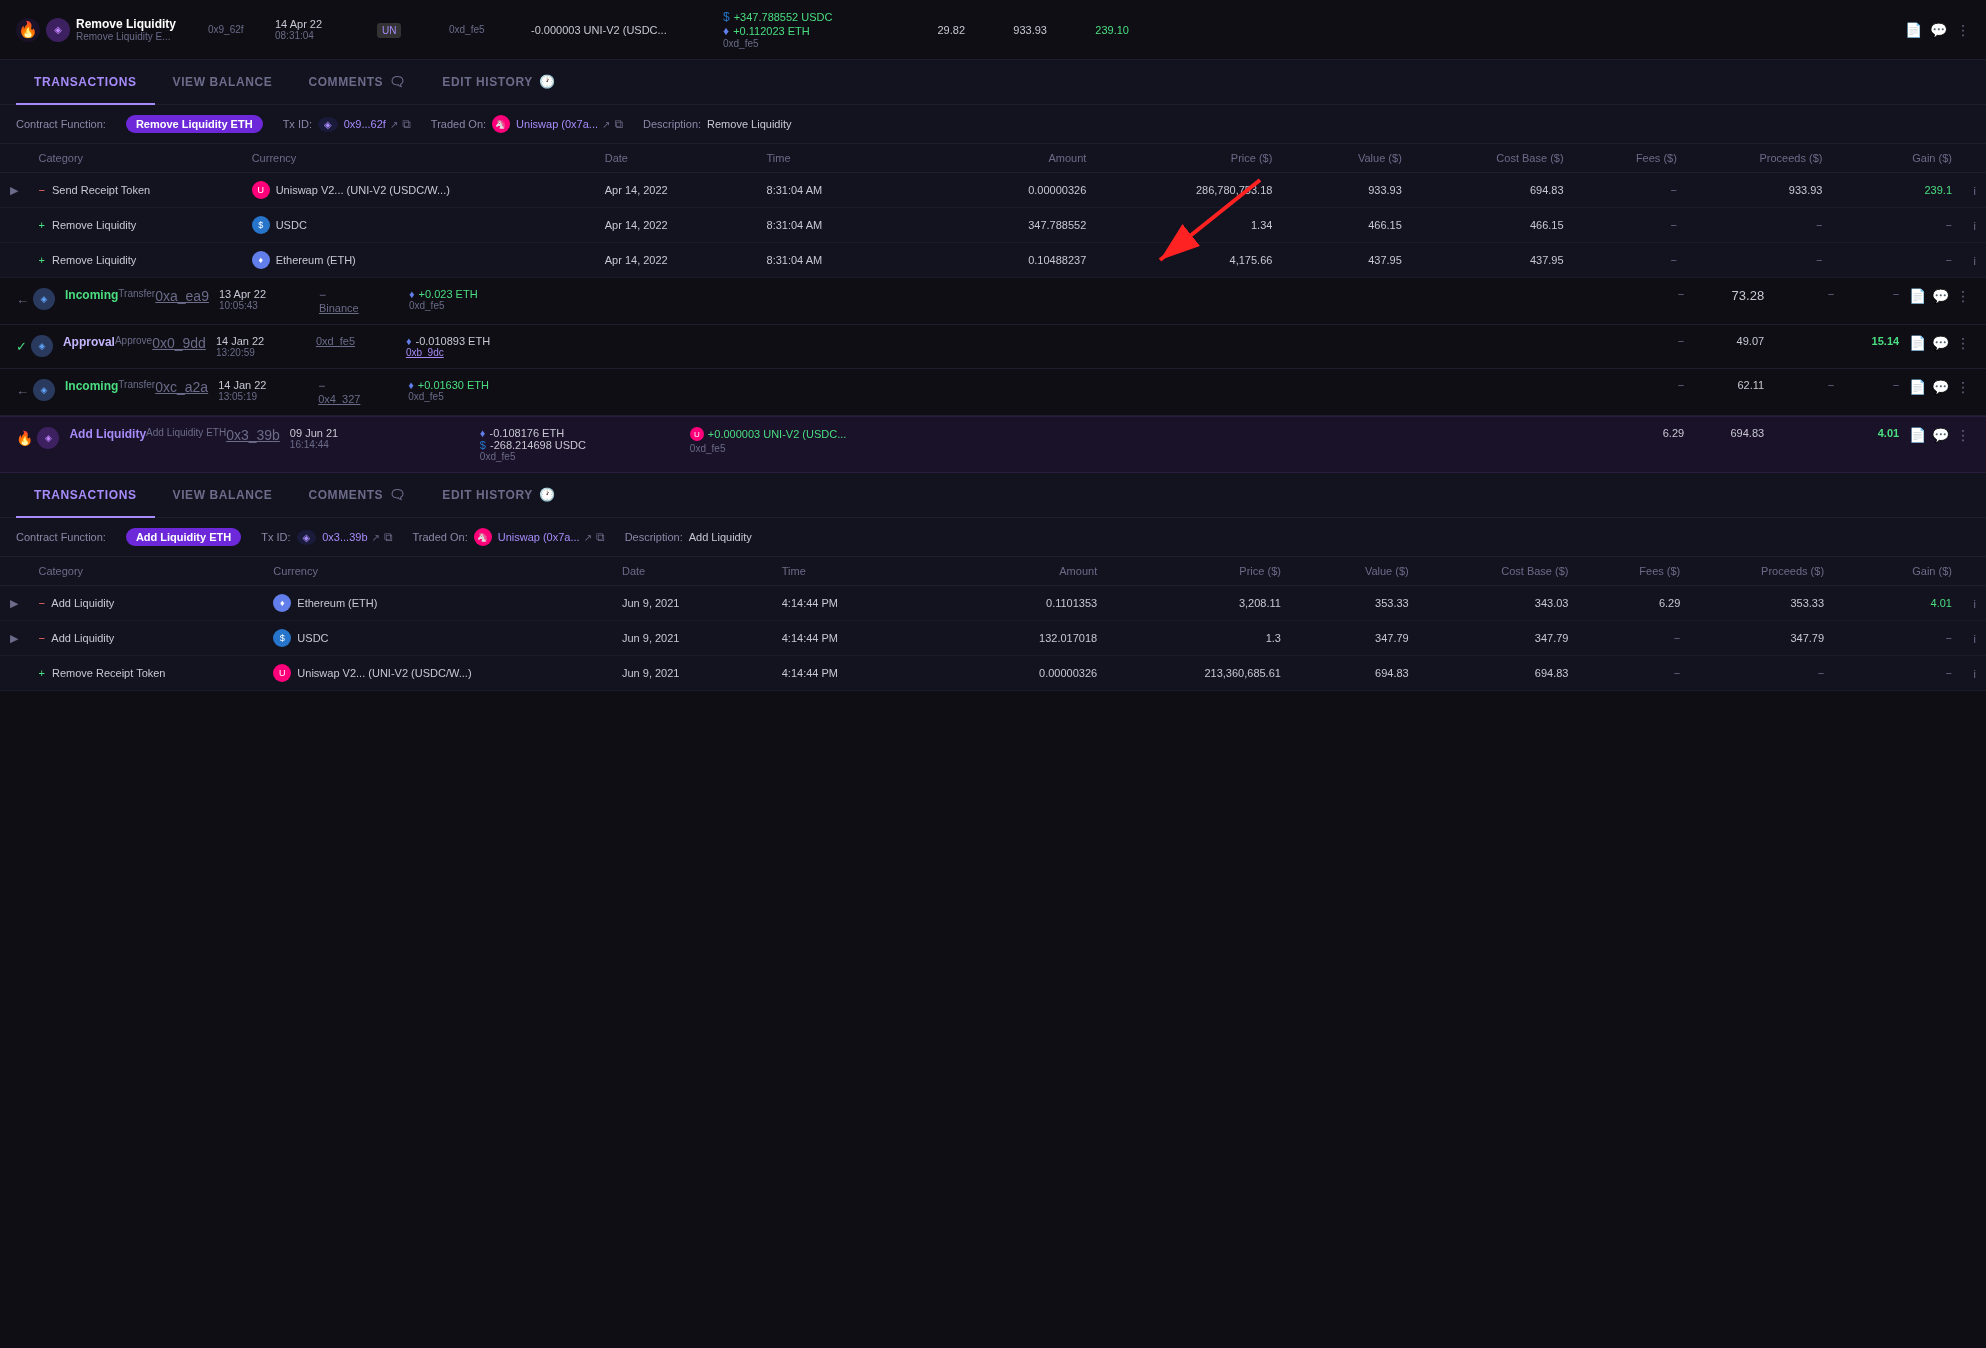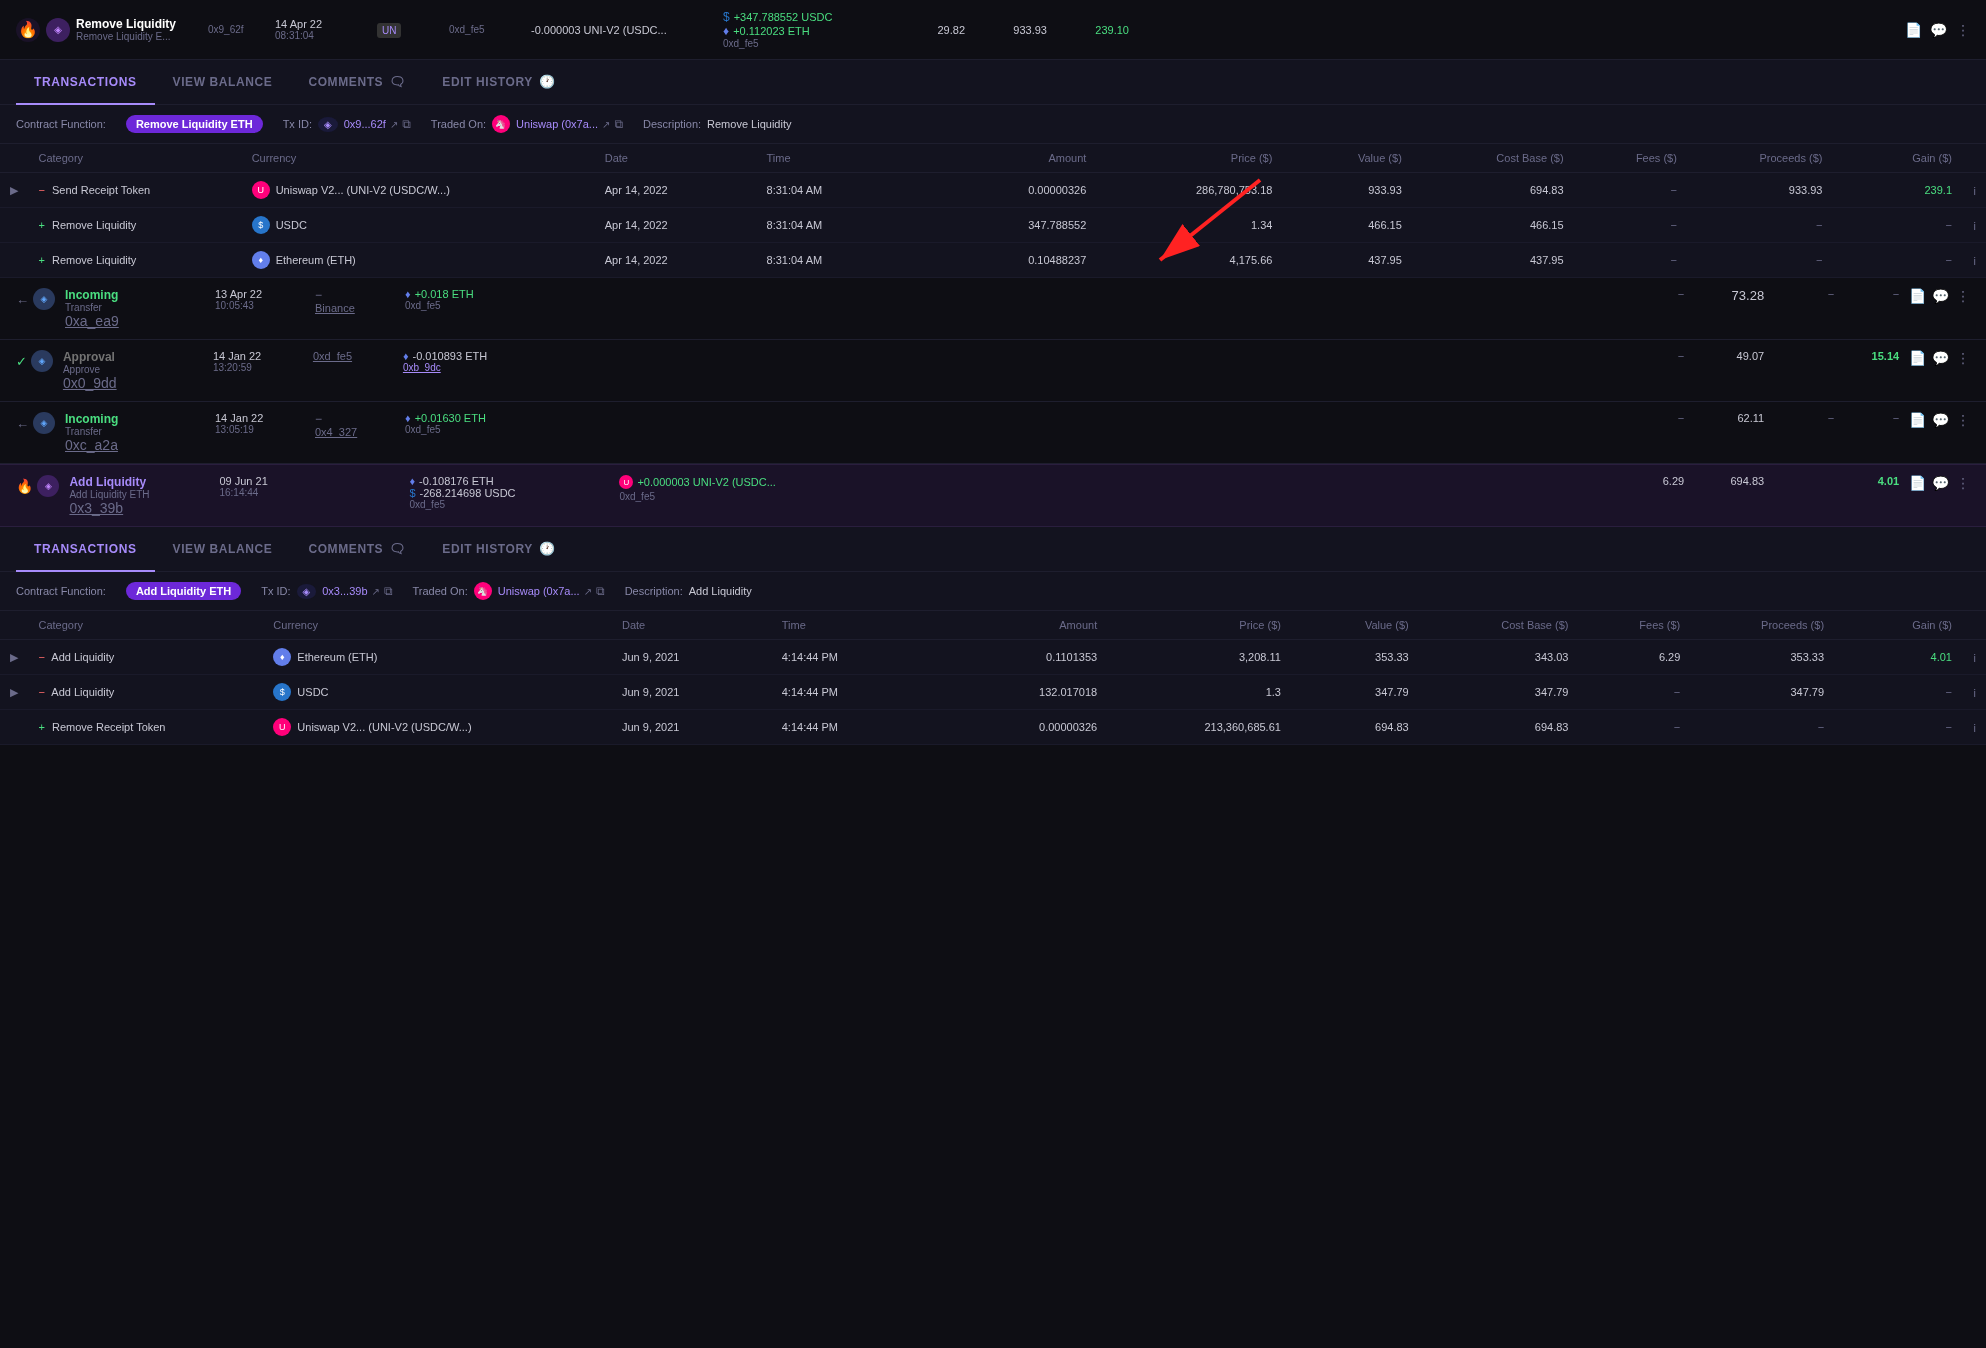--- a/index.html
+++ b/index.html
@@ -134,24 +134,24 @@
       border-bottom: 1px solid #1e1e2e;
       gap: 10px;
       background: #0e0e14;
       cursor: pointer;
     }
 
     .tx-list-icon-area { display: flex; align-items: center; gap: 4px; min-width: 36px; }
     .tx-list-dir { color: #6b6b8a; font-size: 13px; }
     .tx-list-avatar { width: 22px; height: 22px; border-radius: 50%; background: #3d2e6b; display: flex; align-items: center; justify-content: center; font-size: 10px; }
 
-    .tx-list-info { display: flex; flex-direction: column; min-width: 140px; }
+    .tx-list-info { display: flex; flex-direction: row; min-width: 140px; }
     .tx-list-name { color: #4ade80; font-weight: 600; font-size: 12px; }
     .tx-list-name.purple { color: #a78bfa; }
-    .tx-list-name.white { color: #737373; }
+    .tx-list-name.white { color: #c4b5fd; }
     .tx-list-sub { color: #6b6b8a; font-size: 10px; }
     .tx-list-addr { color: #6b6b8a; font-size: 14px; text-decoration: underline; cursor: pointer; }
 
     .tx-list-date-col { display: flex; flex-direction: column; min-width: 90px; }
     .tx-list-date { color: #c8c8d4; font-size: 11px; }
     .tx-list-time { color: #6b6b8a; font-size: 10px; }
 
     .tx-list-from-col { display: flex; flex-direction: column; min-width: 80px; }
     .tx-list-from-dash { color: #6b6b8a; }
     .tx-list-from-link { color: #6b6b8a; text-decoration: underline; cursor: pointer; font-size: 11px; }
@@ -395,21 +395,21 @@
       <span class="tx-list-date">13 Apr 22</span>
       <span class="tx-list-time">10:05:43</span>
     </div>
     <div class="tx-list-from-col">
       <span class="tx-list-from-dash">−</span>
       <span class="tx-list-from-link">Binance</span>
     </div>
     <div class="tx-list-tokens-col">
       <span class="tx-list-token">
         <span style="color:#627eea;">♦</span>
-        <span class="green">+0.018 ETH</span>
+        <span class="green">+0.023 ETH</span>
       </span>
       <span class="tx-list-token-addr">0xd_fe5</span>
     </div>
     <div class="tx-list-spacer"></div>
     <div style="min-width:60px;text-align:right;color:#6b6b8a;font-size:11px;">−</div>
     <div style="min-width:70px;text-align:right;color:#c8c8d4;font-size:13px;">73.28</div>
     <div style="min-width:60px;text-align:right;color:#6b6b8a;font-size:11px;">−</div>
     <div style="min-width:55px;text-align:right;color:#6b6b8a;font-size:11px;">−</div>
     <div class="tx-list-actions">
       <span class="icon-btn">📄</span>

